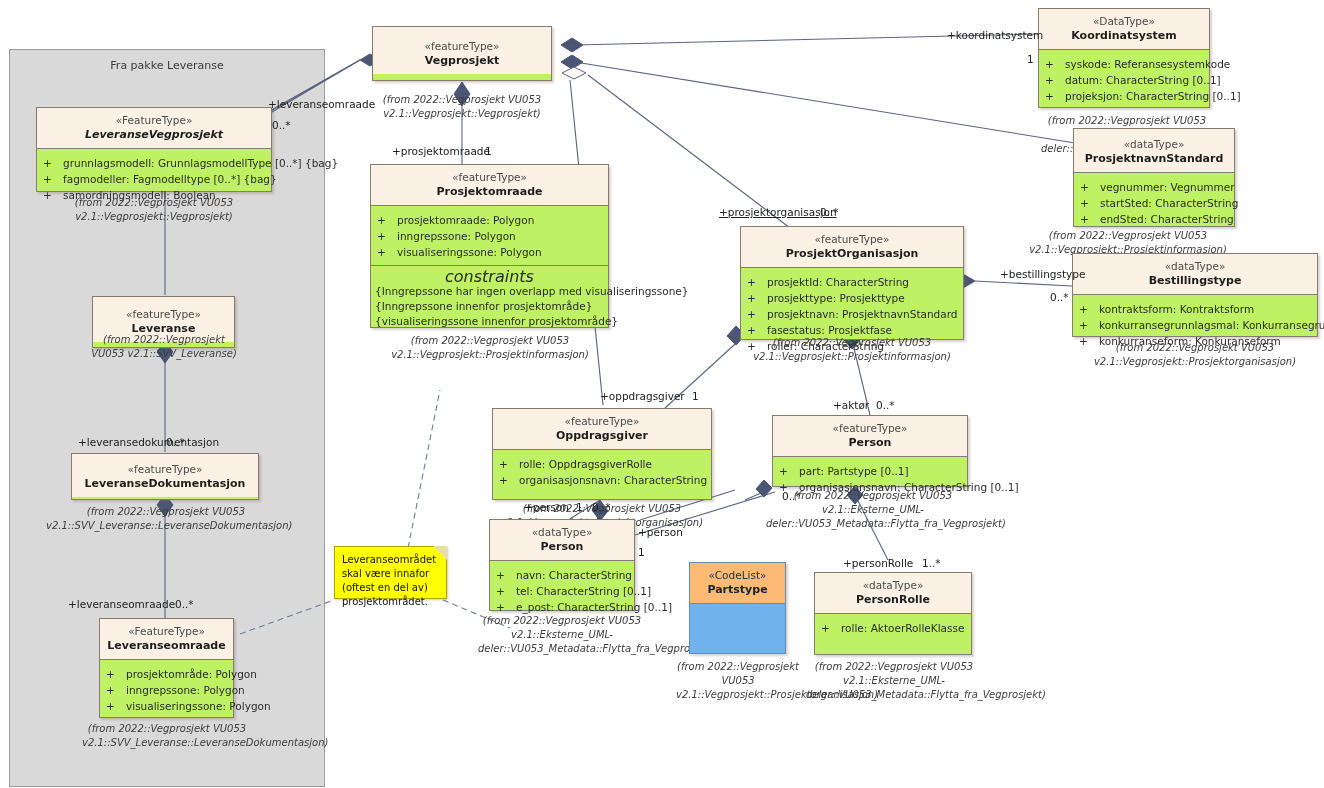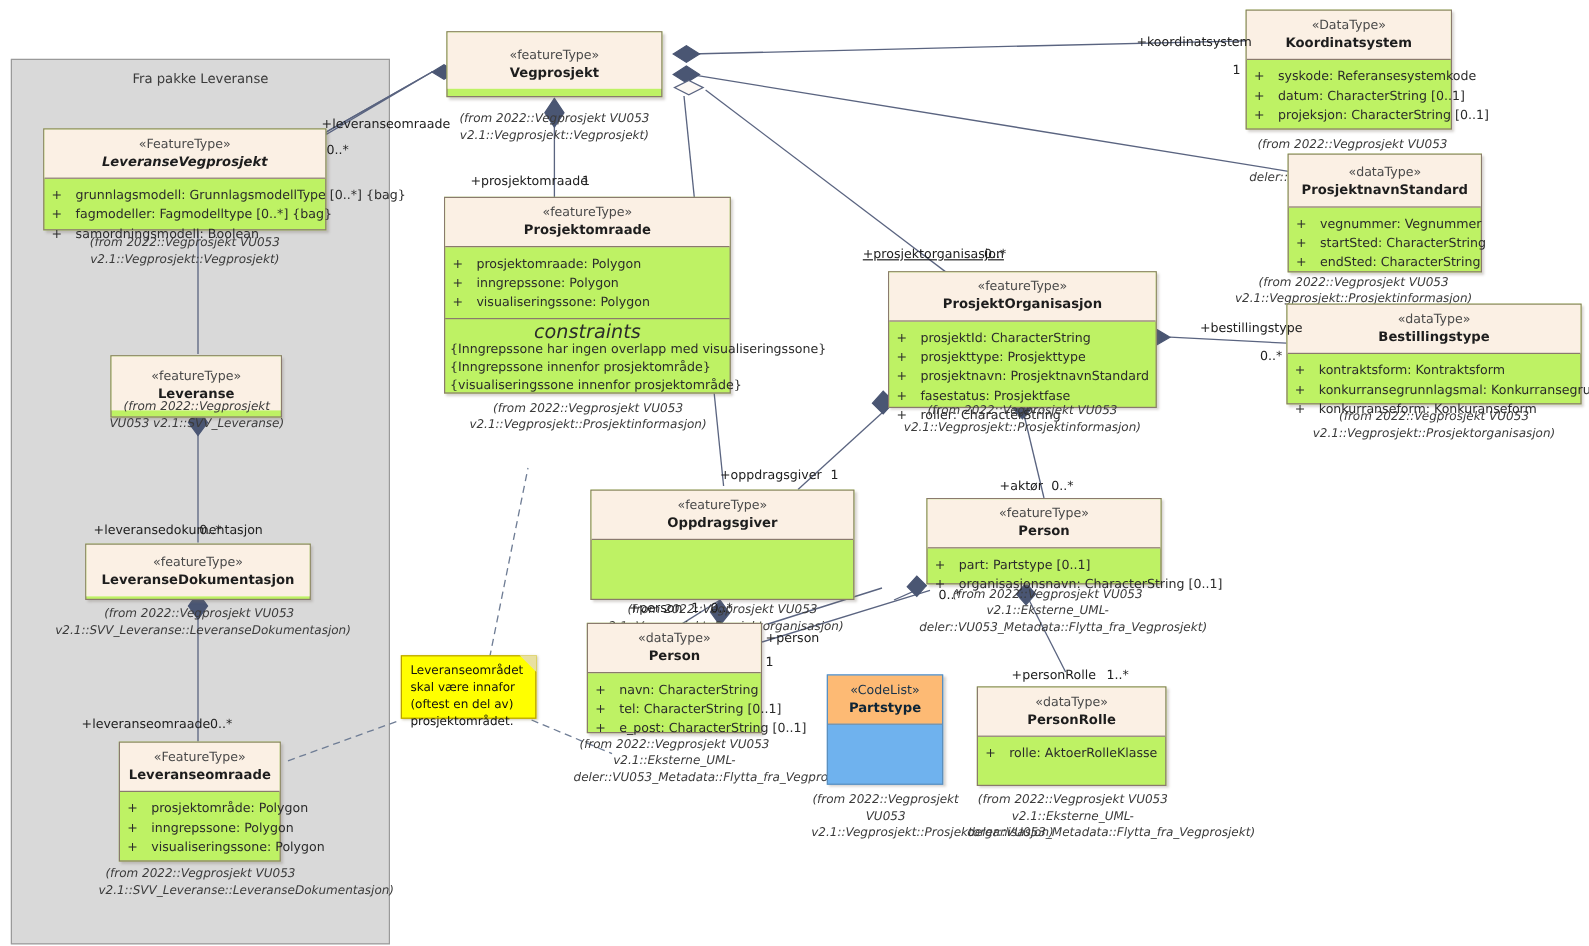--- a/index.html
+++ b/index.html
@@ -345,20 +345,24 @@
       <div class="attr"><span class="vis">+</span><span>visualiseringssone: Polygon</span></div>
     </div>
   </div>
   <div class="fromnote" style="left:82px; top:722px; width:170px;">(from 2022::Vegprosjekt VU053 v2.1::SVV_Leveranse::LeveranseDokumentasjon)</div>
 
   <div class="uclass" style="left:492px; top:408px; width:220px; height:92px;">
     <div class="hdr">
       <div class="stereo">«featureType»</div>
       <div class="cname">Oppdragsgiver</div>
     </div>
+    <div class="attrs">
+      <div class="attr"><span class="vis">+</span><span>rolle: OppdragsgiverRolle</span></div>
+      <div class="attr"><span class="vis">+</span><span>organisasjonsnavn: CharacterString</span></div>
+    </div>
   </div>
   <div class="fromnote" style="left:488px; top:502px; width:228px;">(from 2022::Vegprosjekt VU053 v2.1::Vegprosjekt::Prosjektorganisasjon)</div>
 
   <div class="uclass" style="left:772px; top:415px; width:196px; height:72px;">
     <div class="hdr">
       <div class="stereo">«featureType»</div>
       <div class="cname">Person</div>
     </div>
     <div class="attrs">
       <div class="attr"><span class="vis">+</span><span>part: Partstype [0..1]</span></div>

